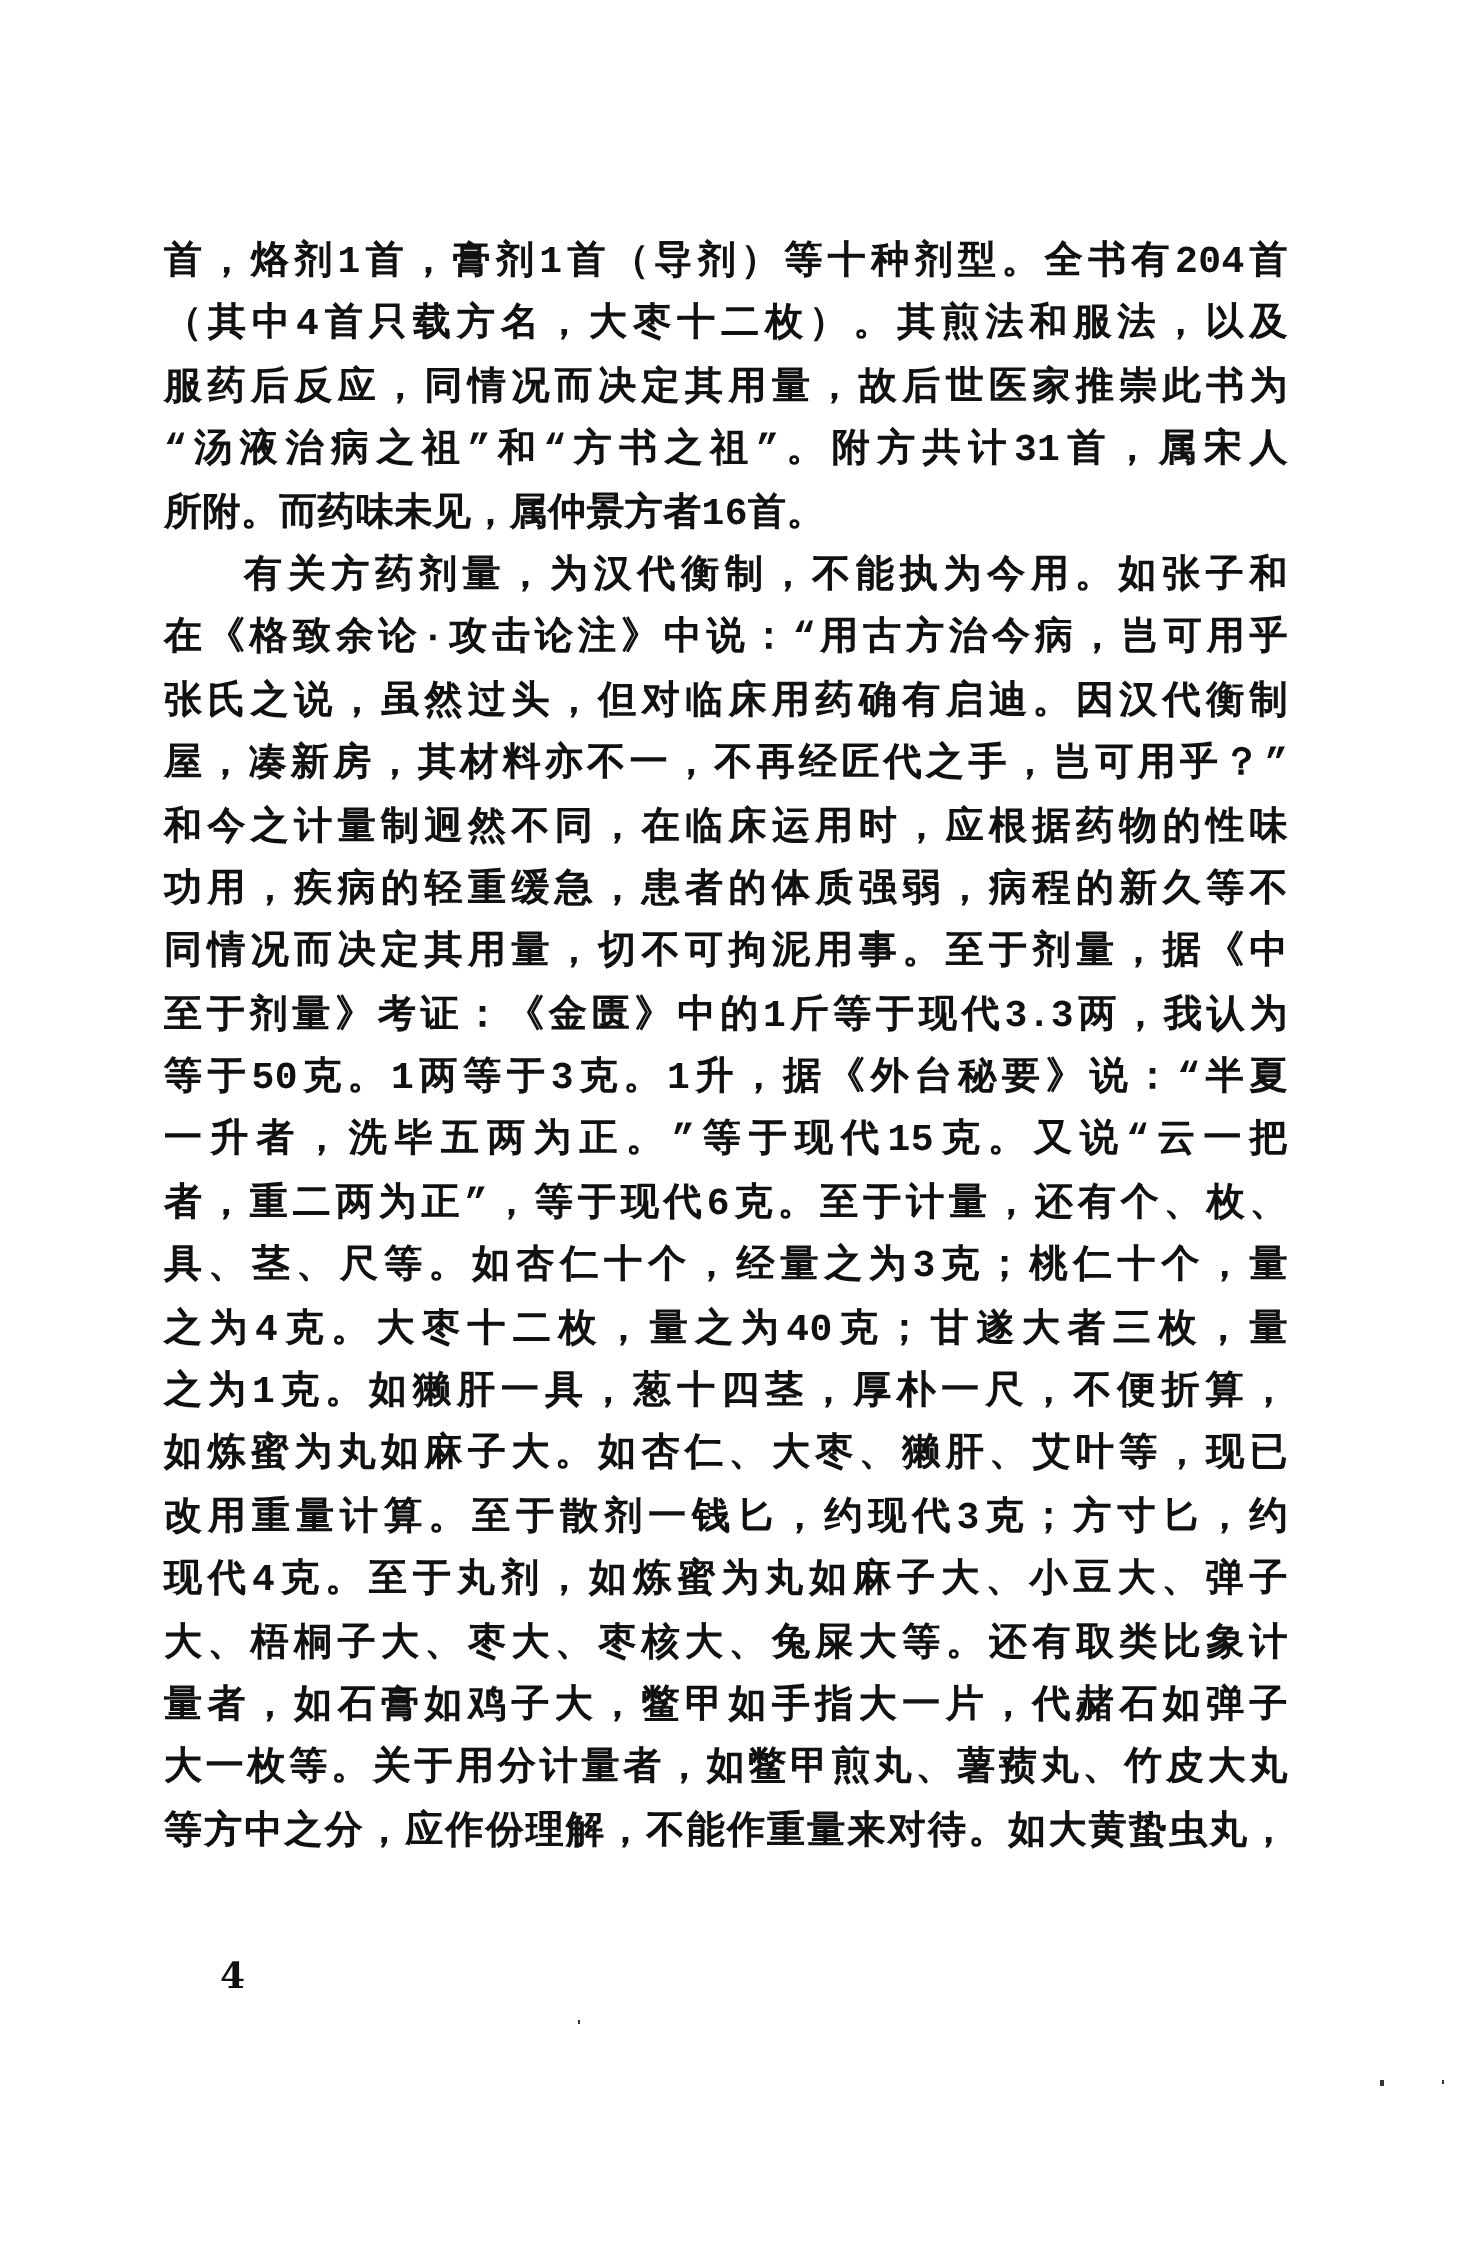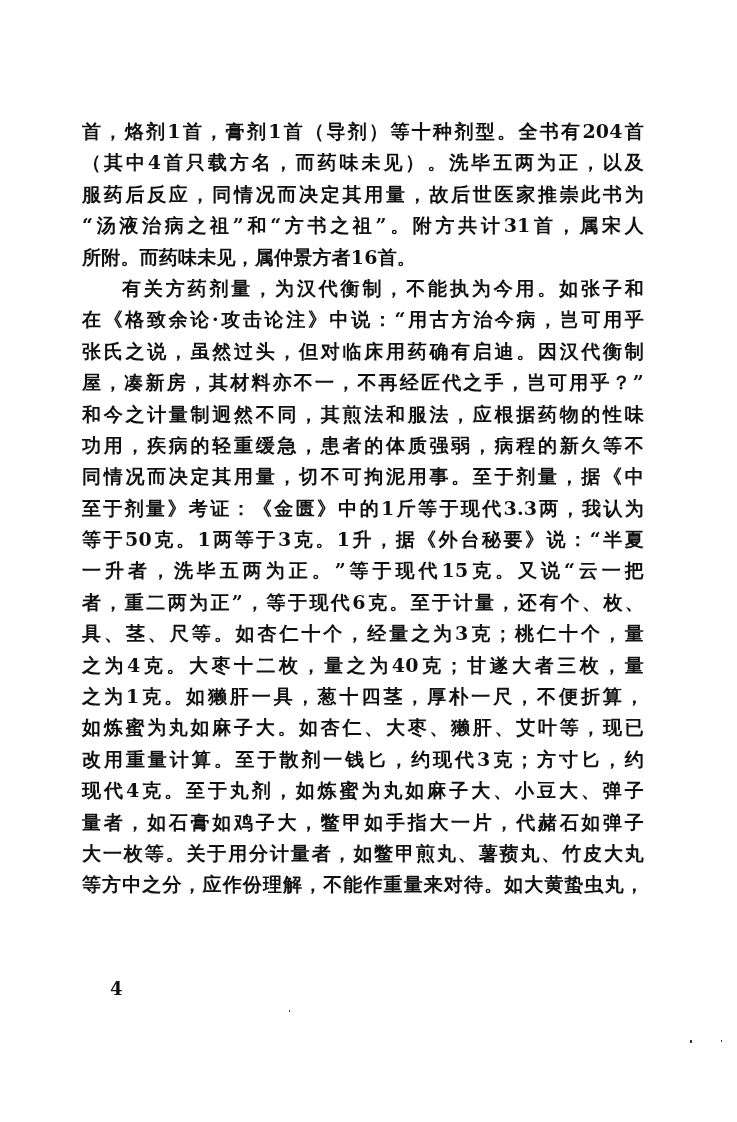--- a/index.html
+++ b/index.html
@@ -30,20 +30,21 @@
     .line {
       height: 31.4px;
       line-height: 31.4px;
       font-size: 19px;
       font-weight: bold;
       white-space: nowrap;
       letter-spacing: 0.2px;
       text-align: justify;
       text-align-last: justify;
       overflow: visible;
+      font-family: Liberation Mono, monospace;
     }
     .line.indent {
       padding-left: 40px;
     }
     .line.short {
       text-align-last: left;
     }
     .page-number {
       position: absolute;
       left: 110px;
@@ -58,41 +59,42 @@
       height: 3px;
       background: #333;
     }
   </style>
 </head>
 <body>
 
 <div class="page">
   <div class="text-block" id="text-block">
       <div class="line">首，烙剂1首，膏剂1首（导剂）等十种剂型。全书有204首</div>
-      <div class="line">（其中4首只载方名，而药味未见）。洗毕五两为正，以及</div>
+      <div class="line">（其中4首只载方名，大枣十二枚）。其煎法和服法，以及</div>
       <div class="line">服药后反应，同情况而决定其用量，故后世医家推崇此书为</div>
       <div class="line">“汤液治病之祖”和“方书之祖”。附方共计31首，属宋人</div>
       <div class="line short">所附。而药味未见，属仲景方者16首。</div>
       <div class="line indent">有关方药剂量，为汉代衡制，不能执为今用。如张子和</div>
       <div class="line">在《格致余论·攻击论注》中说：“用古方治今病，岂可用乎</div>
       <div class="line">张氏之说，虽然过头，但对临床用药确有启迪。因汉代衡制</div>
       <div class="line">屋，凑新房，其材料亦不一，不再经匠代之手，岂可用乎？”</div>
-      <div class="line">和今之计量制迥然不同，其煎法和服法，应根据药物的性味</div>
+      <div class="line">和今之计量制迥然不同，在临床运用时，应根据药物的性味</div>
       <div class="line">功用，疾病的轻重缓急，患者的体质强弱，病程的新久等不</div>
       <div class="line">同情况而决定其用量，切不可拘泥用事。至于剂量，据《中</div>
       <div class="line">至于剂量》考证：《金匮》中的1斤等于现代3.3两，我认为</div>
       <div class="line">等于50克。1两等于3克。1升，据《外台秘要》说：“半夏</div>
       <div class="line">一升者，洗毕五两为正。”等于现代15克。又说“云一把</div>
       <div class="line">者，重二两为正”，等于现代6克。至于计量，还有个、枚、</div>
       <div class="line">具、茎、尺等。如杏仁十个，经量之为3克；桃仁十个，量</div>
       <div class="line">之为4克。大枣十二枚，量之为40克；甘遂大者三枚，量</div>
       <div class="line">之为1克。如獭肝一具，葱十四茎，厚朴一尺，不便折算，</div>
       <div class="line">如炼蜜为丸如麻子大。如杏仁、大枣、獭肝、艾叶等，现已</div>
       <div class="line">改用重量计算。至于散剂一钱匕，约现代3克；方寸匕，约</div>
       <div class="line">现代4克。至于丸剂，如炼蜜为丸如麻子大、小豆大、弹子</div>
+      <div class="line">大、梧桐子大、枣大、枣核大、兔屎大等。还有取类比象计</div>
       <div class="line">量者，如石膏如鸡子大，鳖甲如手指大一片，代赭石如弹子</div>
       <div class="line">大一枚等。关于用分计量者，如鳖甲煎丸、薯蓣丸、竹皮大丸</div>
       <div class="line">等方中之分，应作份理解，不能作重量来对待。如大黄蛰虫丸，</div>
     </div>
   <div class="page-number">4</div>
   <div class="speck" style="left:690px;top:1040px;"></div>
   <div class="speck" style="left:721px;top:1040px;width:1px;height:2px;"></div>
   <div class="speck" style="left:289px;top:1010px;width:1px;height:2px;"></div>
 </div>
 

